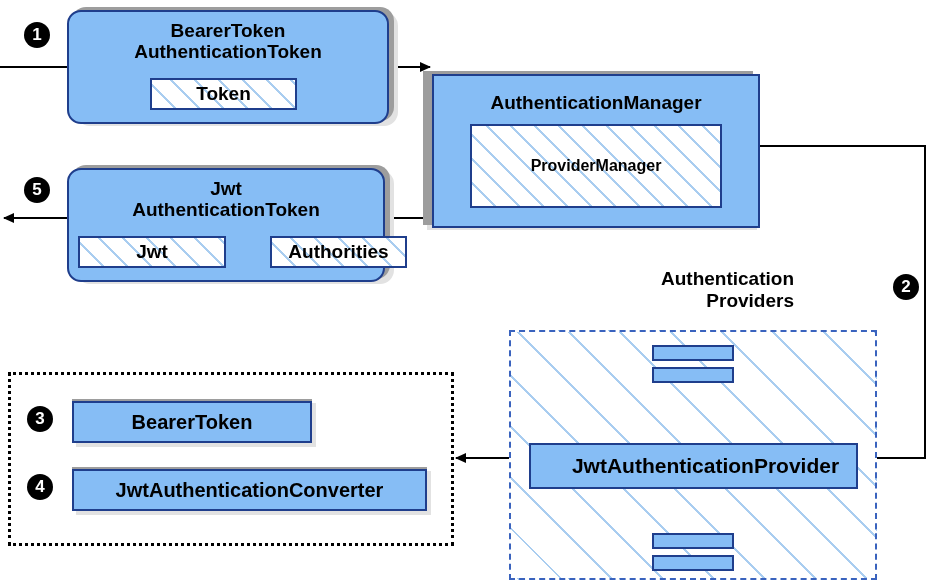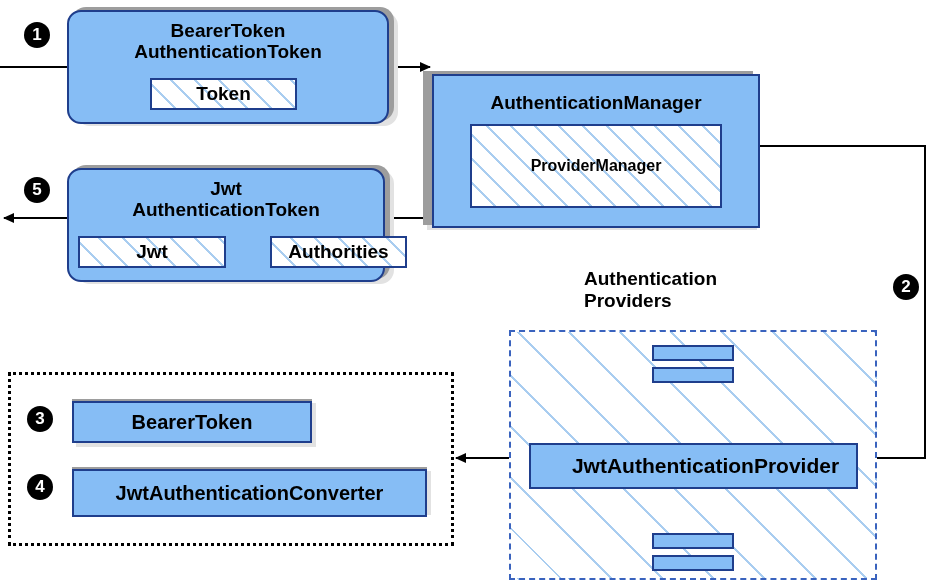--- a/index.html
+++ b/index.html
@@ -116,21 +116,21 @@
     width: 100%;
     line-height: 1.12;
     font-size: 19px;
     letter-spacing: 0px;
   }
   .plain-label {
     position: absolute;
     font-weight: bold;
     font-size: 19px;
     color: #000;
-    text-align: left;
+    text-align: right;
     line-height: 1.15;
     z-index: 4;
   }
   .mini-bar {
     position: absolute;
     box-sizing: border-box;
     background: #86BDF5;
     border: 2px solid #1F3E8C;
     z-index: 6;
   }
@@ -231,17 +231,17 @@
   <div class="dotted-region" style="left:8px; top:372px; width:446px; height:174px;"></div>
 
   <div class="shadow-b" style="left:76px; top:403px; width:240px; height:44px;"></div>
   <div class="shadow-a" style="left:72px; top:399px; width:240px; height:44px;"></div>
   <div class="node" style="left:72px; top:393px; width:240px; height:42px; justify-content:center;">
     <div class="node-title" style="font-size:20px;">BearerToken</div>
   </div>
 
   <div class="shadow-b" style="left:76px; top:471px; width:355px; height:44px;"></div>
   <div class="shadow-a" style="left:72px; top:467px; width:355px; height:44px;"></div>
-  <div class="node" style="left:72px; top:461px; width:355px; height:48px; justify-content:center;">
+  <div class="node" style="left:72px; top:461px; width:355px; height:42px; justify-content:center;">
     <div class="node-title" style="font-size:20px;">JwtAuthenticationConverter</div>
   </div>
 
 </div>
 
 </body></html>

